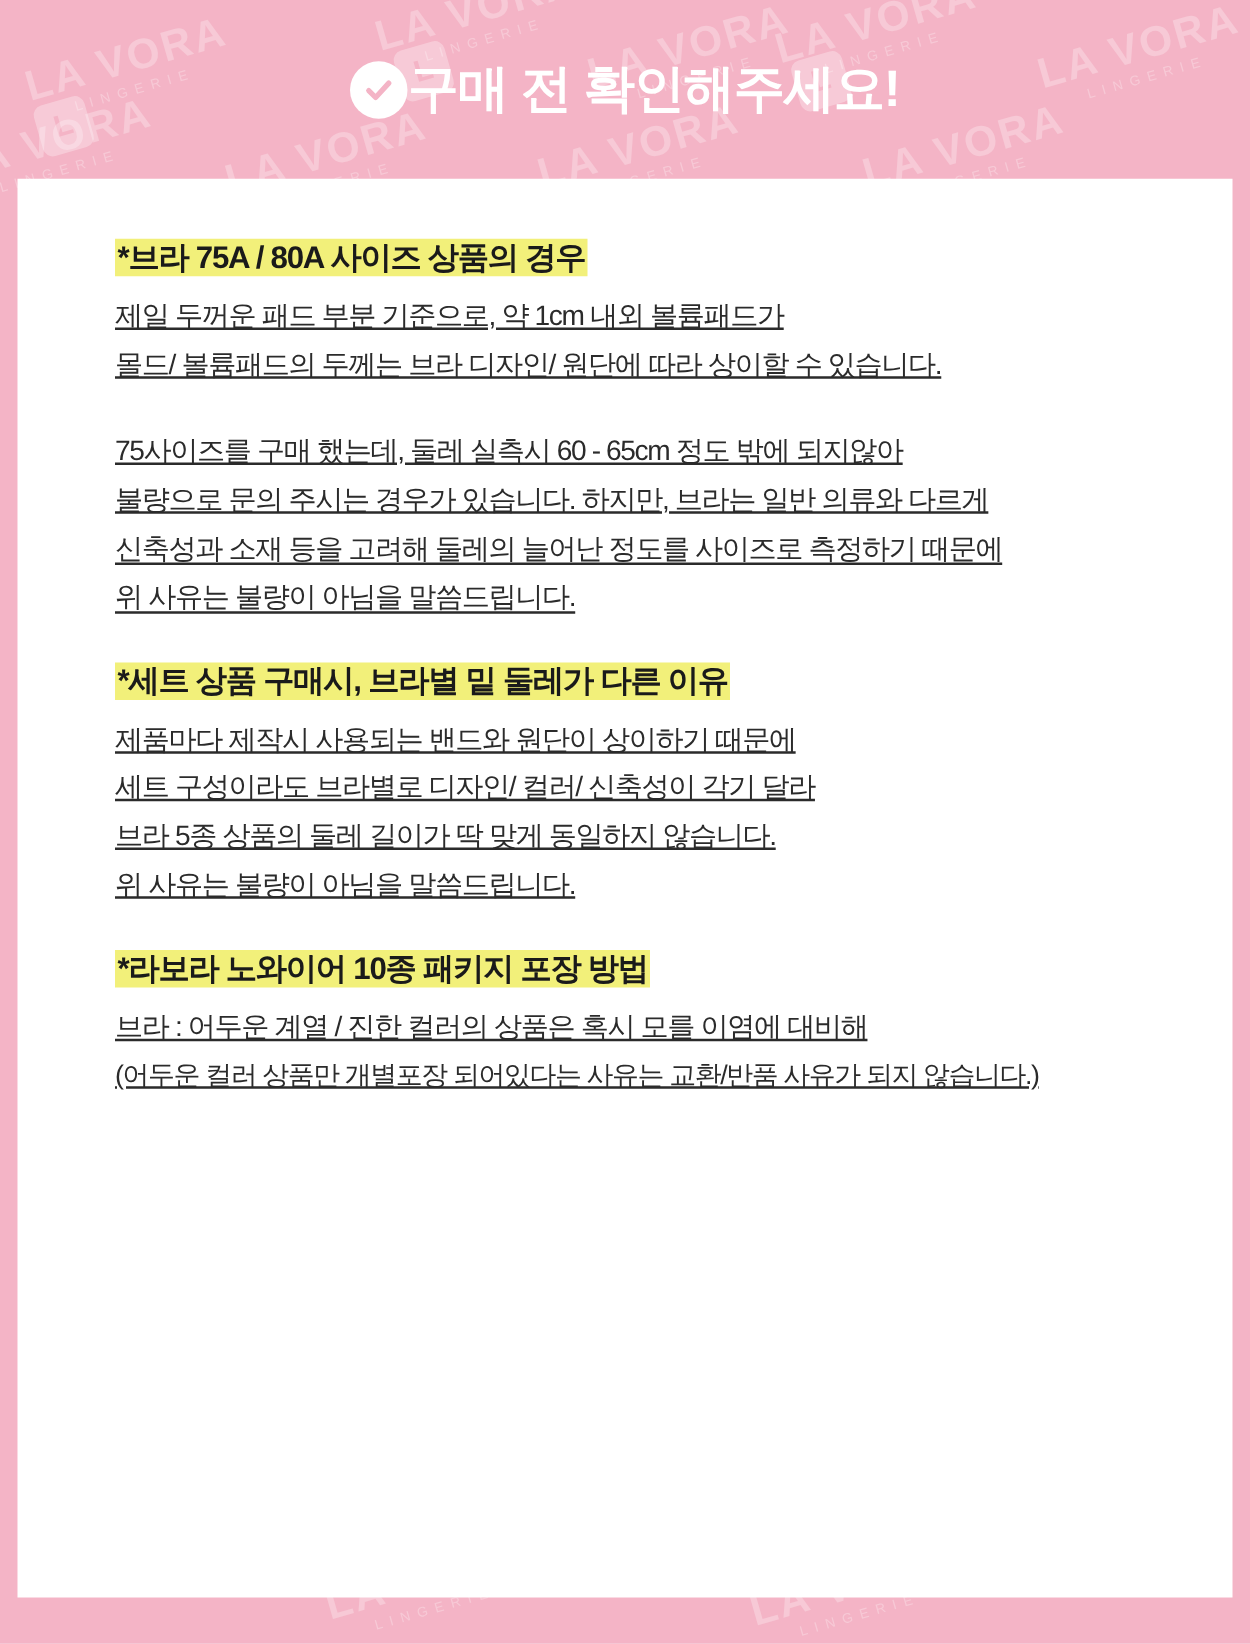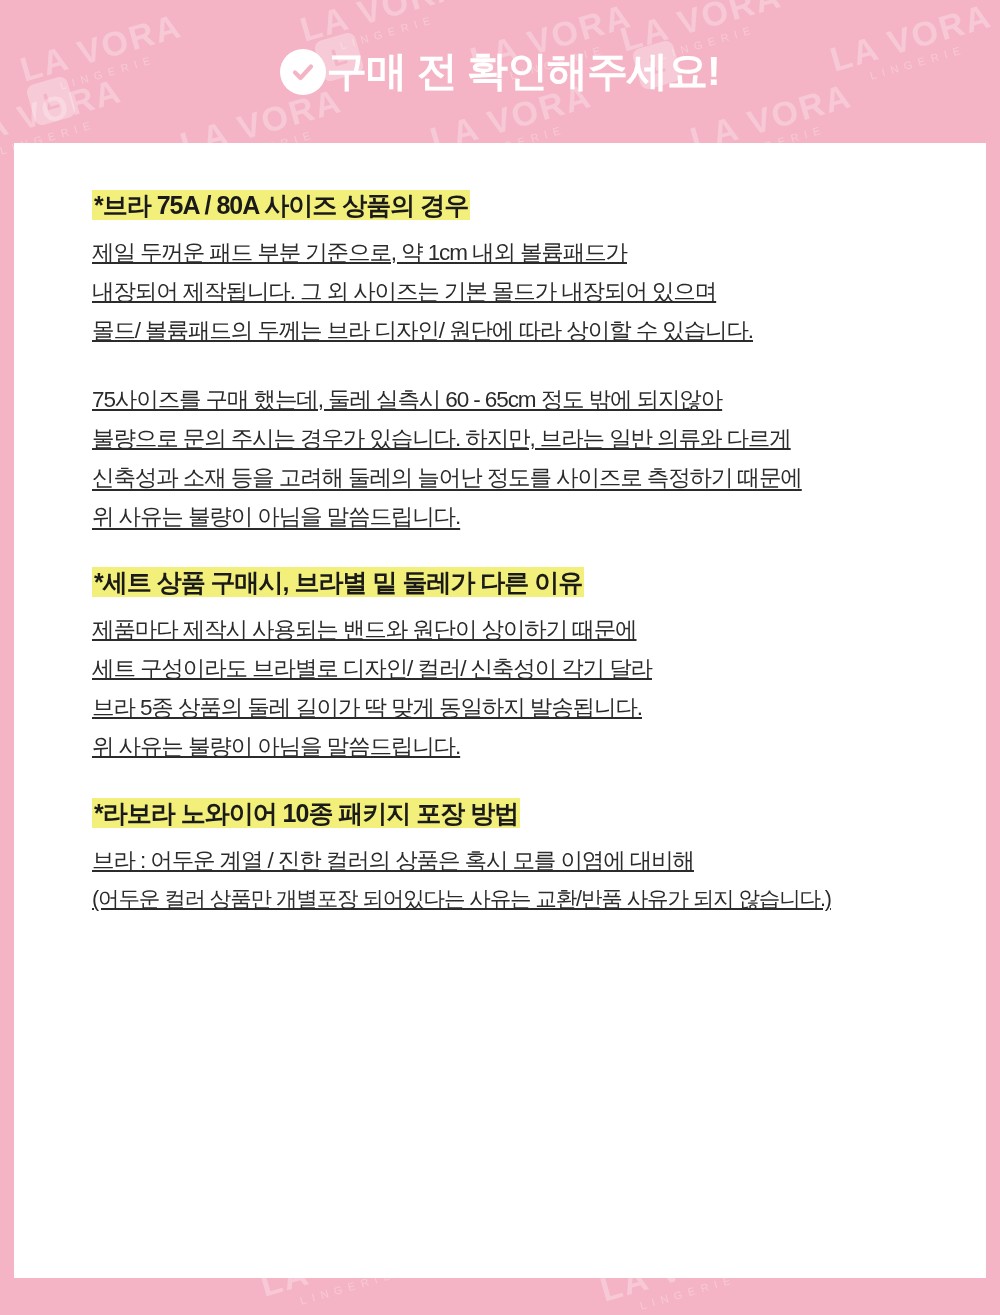--- a/index.html
+++ b/index.html
@@ -150,36 +150,35 @@
     </svg>
   </div>
   <div class="header-title">구매 전 확인해주세요!</div>
 </div>
 
 <div class="card">
 
   <div class="section">
     <div class="section-title"><span class="hl">*브라 75A / 80A 사이즈 상품의 경우</span></div>
     <div class="line">제일 두꺼운 패드 부분 기준으로, 약 1cm 내외 볼륨패드가</div>
-    <div class="line">내장되어 제작됩니다. 그 외 사이즈는 기본 몰드가 내장되어 있으며</div>
     <div class="line">몰드/ 볼륨패드의 두께는 브라 디자인/ 원단에 따라 상이할 수 있습니다.</div>
   </div>
 
   <div class="section">
     <div class="line">75사이즈를 구매 했는데, 둘레 실측시 60 - 65cm 정도 밖에 되지않아</div>
     <div class="line">불량으로 문의 주시는 경우가 있습니다. 하지만, 브라는 일반 의류와 다르게</div>
     <div class="line u">신축성과 소재 등을 고려해 둘레의 늘어난 정도를 사이즈로 측정하기 때문에</div>
     <div class="line u">위 사유는 불량이 아님을 말씀드립니다.</div>
   </div>
 
   <div class="section">
     <div class="section-title"><span class="hl">*세트 상품 구매시, 브라별 밑 둘레가 다른 이유</span></div>
     <div class="line">제품마다 제작시 사용되는 밴드와 원단이 상이하기 때문에</div>
     <div class="line">세트 구성이라도 브라별로 디자인/ 컬러/ 신축성이 각기 달라</div>
-    <div class="line">브라 5종 상품의 둘레 길이가 딱 맞게 동일하지 발송됩니다.</div>
+    <div class="line">브라 5종 상품의 둘레 길이가 딱 맞게 동일하지 않습니다.</div>
     <div class="line">위 사유는 불량이 아님을 말씀드립니다.</div>
   </div>
 
   <div class="section">
     <div class="section-title"><span class="hl">*라보라 노와이어 10종 패키지 포장 방법</span></div>
     <div class="line">브라 : 어두운 계열 / 진한 컬러의 상품은 혹시 모를 이염에 대비해</div>
     <div class="line small">(어두운 컬러 상품만 개별포장 되어있다는 사유는 교환/반품 사유가 되지 않습니다.)</div>
   </div>
 
 </div>

